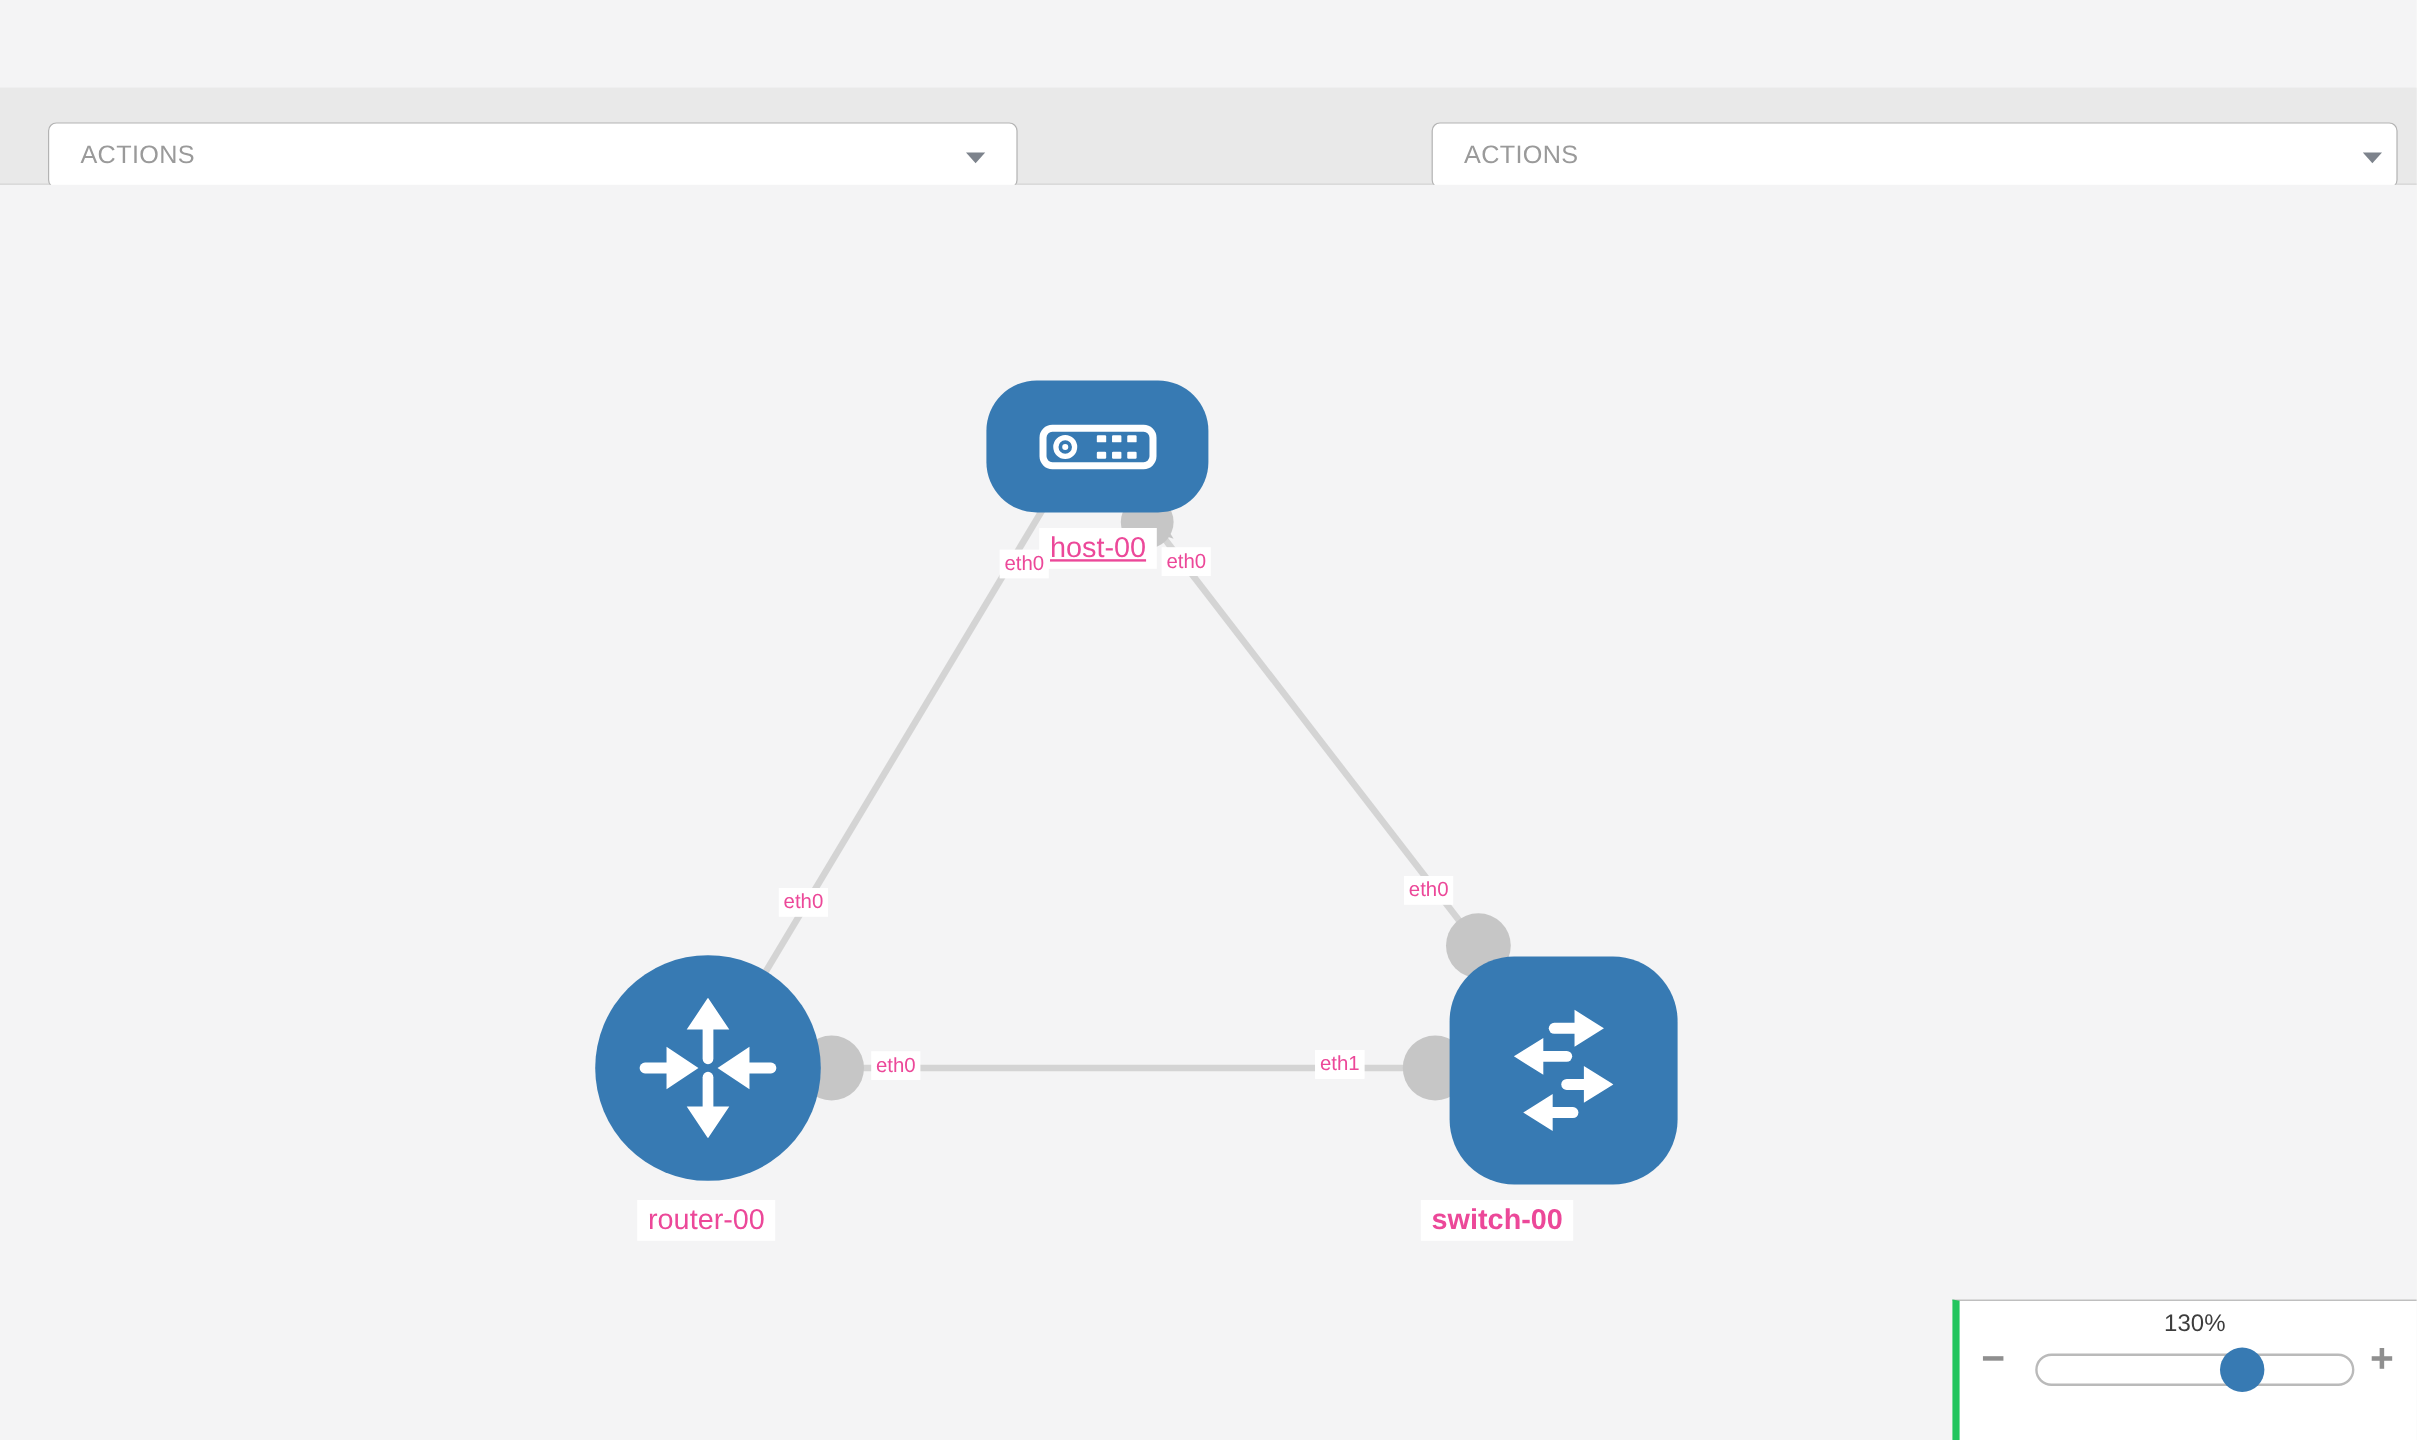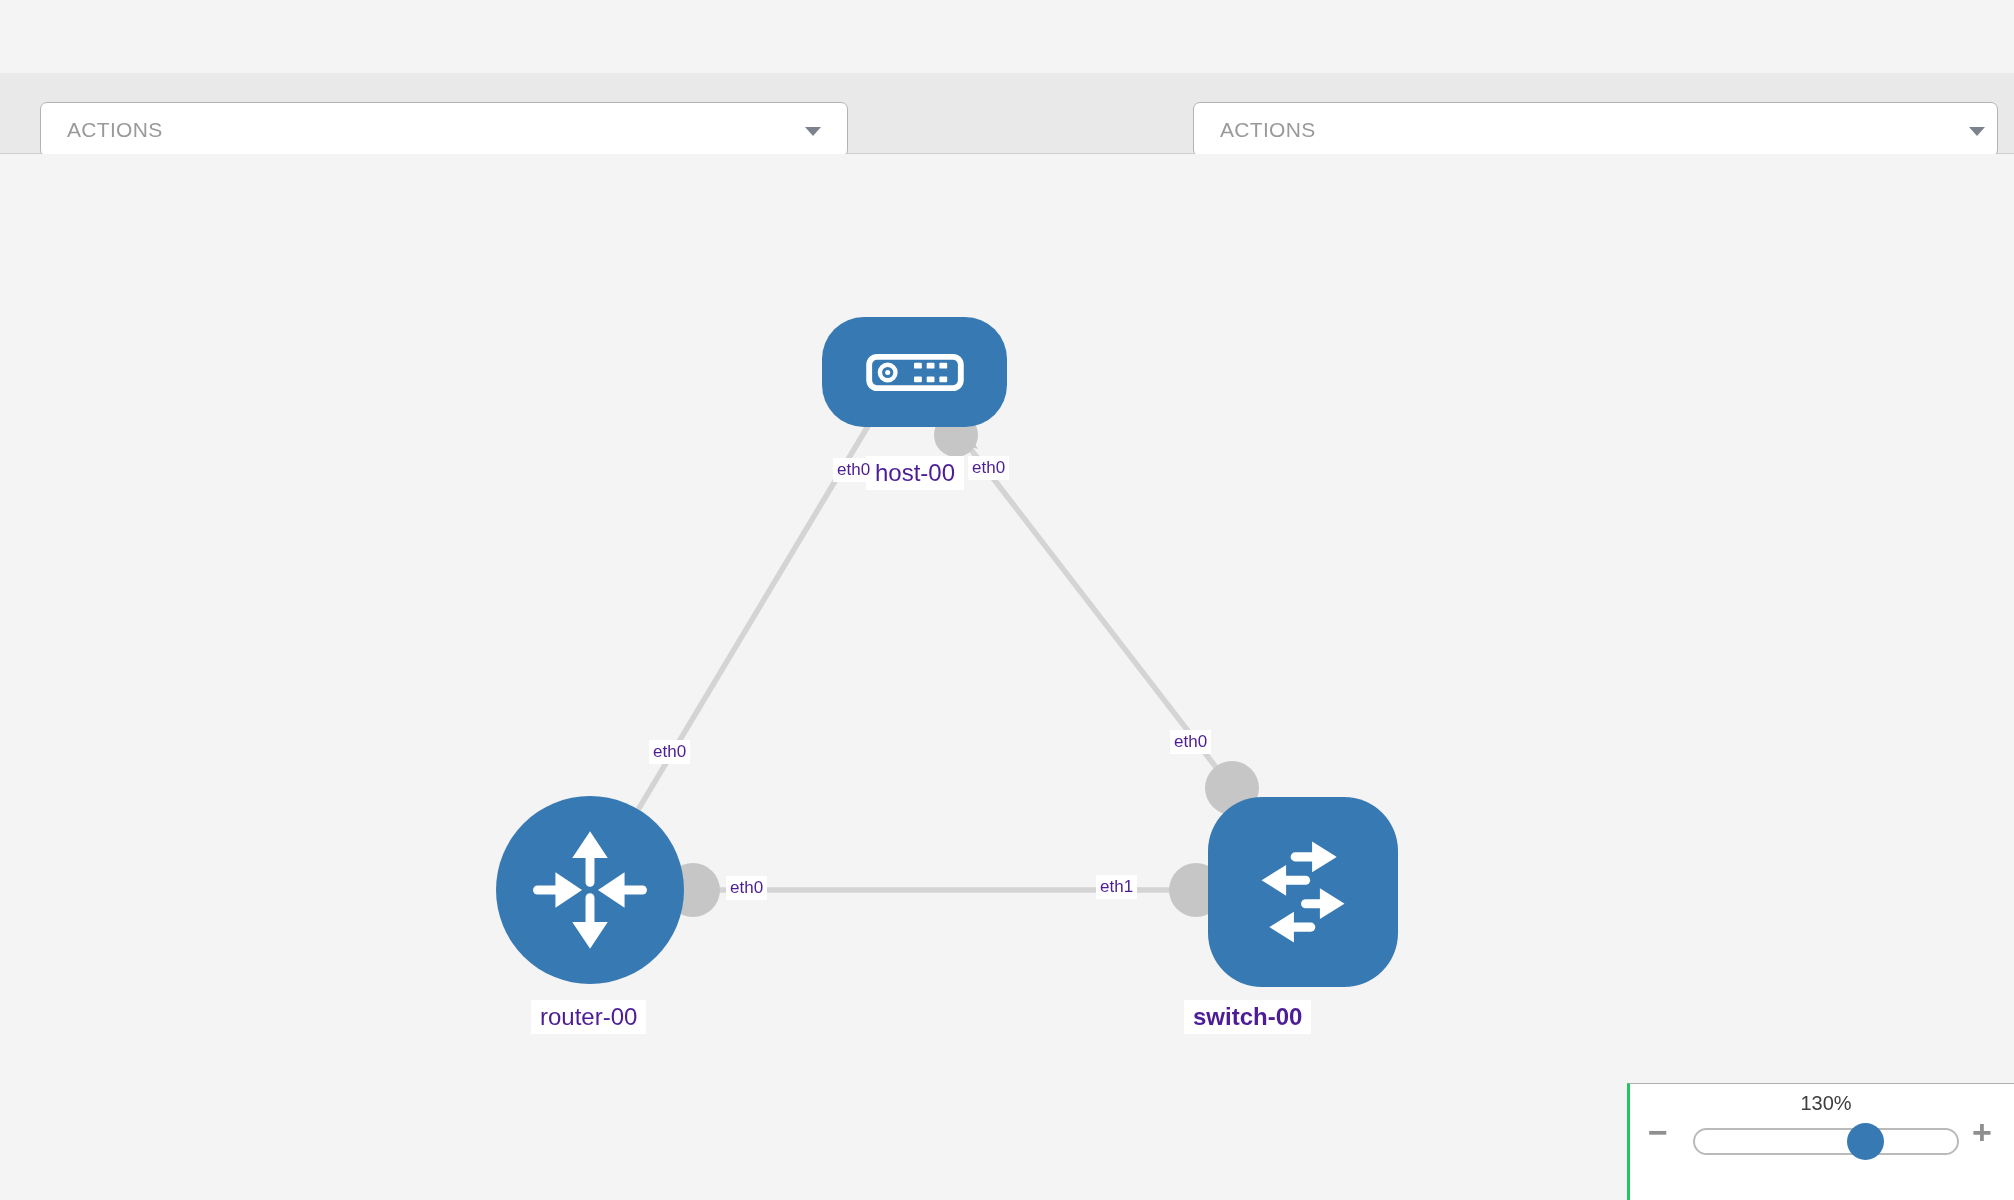--- a/index.html
+++ b/index.html
@@ -36,27 +36,27 @@
 
   
   .canvas { position:absolute; left:0; top:154px; width:2014px; height:1046px; background:#f4f4f5; }
   .links-svg { position:absolute; left:0; top:0; width:2014px; height:1046px; }
   .node { position:absolute; background:#377ab3; cursor:pointer; }
   .node svg { position:absolute; }
   .node-host { left:822px; top:163px; width:185px; height:110px; border-radius:42px; }
   .node-router { left:496px; top:642px; width:188px; height:188px; border-radius:50%; }
   .node-switch { left:1208px; top:643px; width:190px; height:190px; border-radius:54px; }
 
-  .net-label { position:absolute; background:#ffffff; color:#4c1d95; white-space:nowrap; }
+  .net-label { position:absolute; background:#ffffff; color:#ec4899; white-space:nowrap; }
   .node-name { font-size:24px; padding:3px 9px; }
   .if-label { font-size:17px; padding:2px 4px; }
 
   
   .zoom-panel { position:absolute; left:1627px; top:1083px; width:387px; height:117px;
-                background:#ffffff; border-top:1px solid #b0b0b0; border-left:3px solid #22c55e; }
+                background:#ffffff; border-top:1px solid #b0b0b0; border-left:6px solid #22c55e; }
   .zoom-percent { position:absolute; left:63px; top:8px; width:266px; text-align:center;
                   font-size:20px; color:#3d3d3d; }
   .zoom-minus, .zoom-plus { position:absolute; top:30px; font-size:34px; font-weight:700;
                             color:#8f8f8f; cursor:pointer; line-height:36px; }
   .zoom-minus { left:18px; }
   .zoom-plus { left:342px; }
   .zoom-track { position:absolute; left:63px; top:44px; width:266px; height:27px;
                 background:#ffffff; border:2px solid #bababa; border-radius:14px; cursor:pointer; }
   .zoom-handle { position:absolute; left:217px; top:39px; width:37px; height:37px;
                  background:#377ab3; border-radius:50%; cursor:grab; }
@@ -143,21 +143,21 @@
           <line x1="36" y1="41" x2="52" y2="41"></line>
           <polygon points="20,41 36,31 36,51" stroke-width="2"></polygon>
           <line x1="52" y1="59" x2="68" y2="59"></line>
           <polygon points="80,59 64,49 64,69" stroke-width="2"></polygon>
           <line x1="40" y1="77" x2="56" y2="77"></line>
           <polygon points="26,77 42,67 42,87" stroke-width="2"></polygon>
         </g>
       </svg>
     </div>
 
-    <div class="net-label node-name" style="left:866px; top:302px;">host-00</div>
+    <div class="net-label node-name" style="left:866px; top:286px;text-decoration:underline;">host-00</div>
     <div class="net-label node-name" style="left:531px; top:846px;">router-00</div>
     <div class="net-label node-name" style="left:1184px; top:846px;font-weight:bold;">switch-00</div>
 
     <div class="net-label if-label" style="left:833px; top:304px;">eth0</div>
     <div class="net-label if-label" style="left:968px; top:302px;">eth0</div>
     <div class="net-label if-label" style="left:649px; top:586px;">eth0</div>
     <div class="net-label if-label" style="left:726px; top:722px;">eth0</div>
     <div class="net-label if-label" style="left:1096px; top:721px; z-index:1;">eth0</div>
     <div class="net-label if-label" style="left:1096px; top:721px; z-index:2;text-align:center;">eth1</div>
     <div class="net-label if-label" style="left:1170px; top:576px;">eth0</div>

